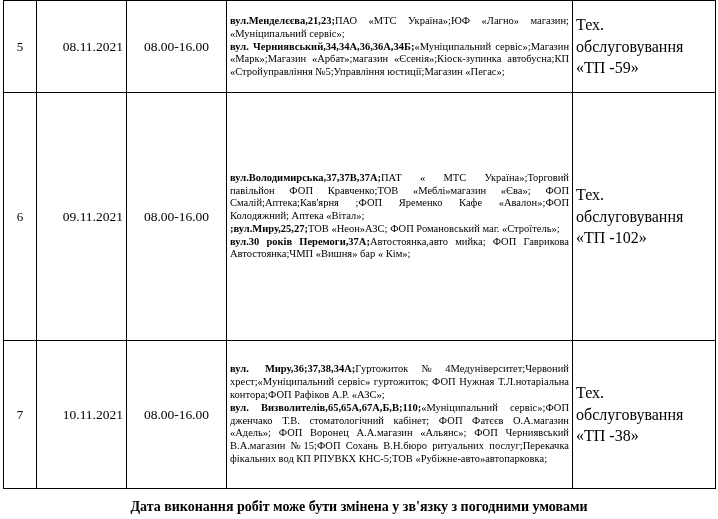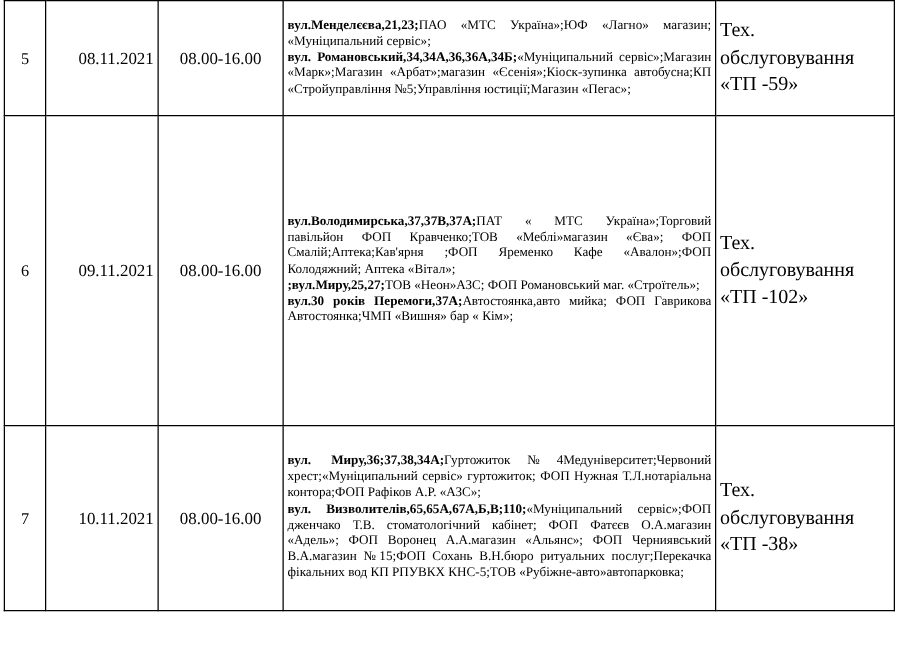--- a/index.html
+++ b/index.html
@@ -90,21 +90,21 @@
         <col class="c-note">
     </colgroup>
     <tbody>
 
       <tr class="row1" style="height:92px;">
         <td class="num">5</td>
         <td class="date">08.11.2021</td>
         <td class="time">08.00-16.00</td>
         <td class="addr">
           <span class="addr-line"><span class="b">вул.Менделєєва,21,23;</span><span>ПАО «МТС Україна»;ЮФ «Лагно» магазин; «Муніципальний сервіс»;</span></span>
-          <span class="addr-line"><span class="b">вул. Романовський,34,34А,36,36А,34Б;</span><span>«Муніципальний сервіс»;Магазин «Марк»;Магазин «Арбат»;магазин «Єсенія»;Кіоск-зупинка автобусна;КП «Стройуправління №5;Управління юстиції;Магазин «Пегас»;</span></span>
+          <span class="addr-line"><span class="b">вул. Черниявський,34,34А,36,36А,34Б;</span><span>«Муніципальний сервіс»;Магазин «Марк»;Магазин «Арбат»;магазин «Єсенія»;Кіоск-зупинка автобусна;КП «Стройуправління №5;Управління юстиції;Магазин «Пегас»;</span></span>
         </td>
         <td class="note">Тех. обслуговування «ТП -59»</td>
       </tr>
 
       <tr style="height:248px;">
         <td class="num">6</td>
         <td class="date">09.11.2021</td>
         <td class="time">08.00-16.00</td>
         <td class="addr" style="vertical-align:middle;">
           <span class="addr-line"><span class="b">вул.Володимирська,37,37В,37А;</span><span>ПАТ « МТС Україна»;Торговий павільйон ФОП Кравченко;ТОВ «Меблі»магазин «Єва»; ФОП Смалій;Аптека;Кав'ярня ;ФОП Яременко Кафе «Авалон»;ФОП Колодяжний; Аптека «Вітал»;</span></span>
@@ -121,14 +121,15 @@
         <td class="addr" style="vertical-align:middle;">
           <span class="addr-line"><span class="b">вул. Миру,36;37,38,34А;</span><span>Гуртожиток№4Медуніверситет;Червоний хрест;«Муніципальний сервіс» гуртожиток; ФОП Нужная Т.Л.нотаріальна контора;ФОП Рафіков А.Р. «АЗС»;</span></span>
           <span class="addr-line"><span class="b">вул. Визволителів,65,65А,67А,Б,В;110;</span><span>«Муніципальний сервіс»;ФОП дженчако Т.В. стоматологічний кабінет; ФОП Фатєєв О.А.магазин «Адель»; ФОП Воронец А.А.магазин «Альянс»; ФОП Черниявський В.А.магазин №15;ФОП Сохань В.Н.бюро ритуальних послуг;Перекачка фікальних вод КП РПУВКХ КНС-5;ТОВ «Рубіжне-авто»автопарковка;</span></span>
         </td>
         <td class="note">Тех. обслуговування «ТП -38»</td>
       </tr>
 
     </tbody>
   </table>
 
+  <div class="footer">Дата виконання робіт може бути змінена у зв'язку з погодними умовами</div>
 
 </div>
 
 </body></html>

